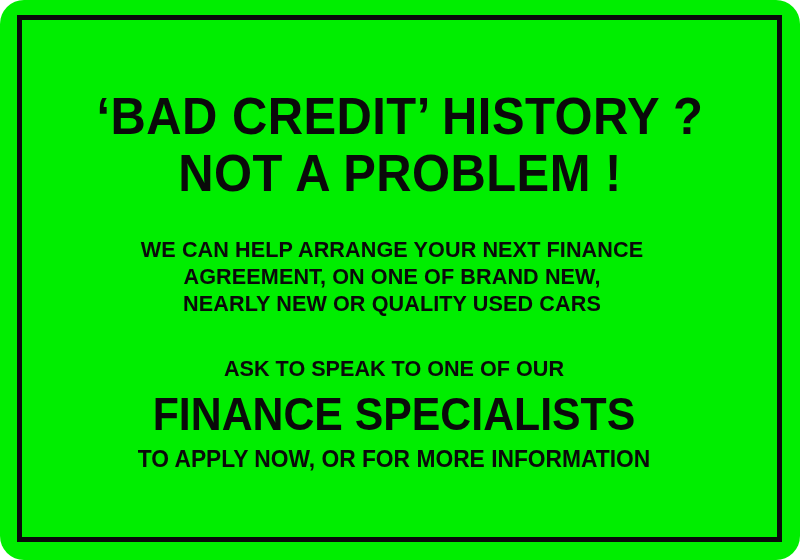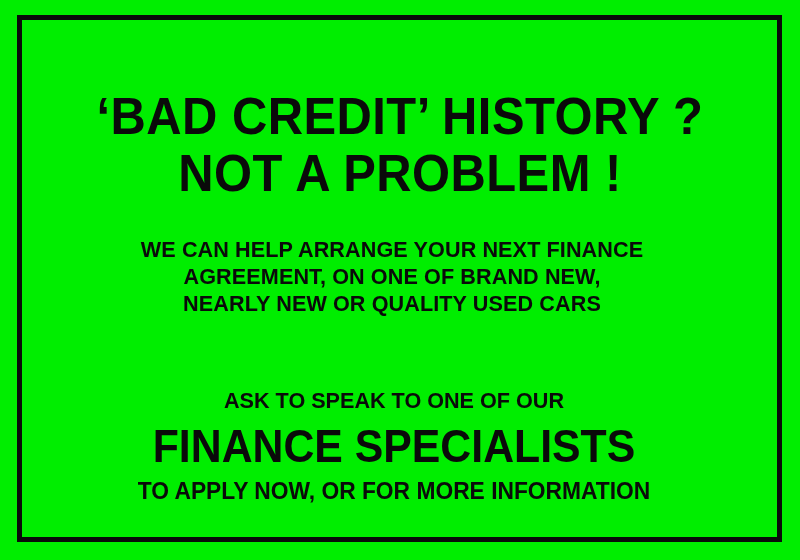--- a/index.html
+++ b/index.html
@@ -12,20 +12,21 @@
     overflow: hidden;
     font-family: "Liberation Sans", sans-serif;
   }
 
   #poster {
     position: relative;
     width: 800px;
     height: 560px;
     background: #00ee00;
     box-sizing: border-box;
+    border-radius: 24px;
   }
 
   
   #poster-frame {
     position: absolute;
     left: 17px;
     top: 15px;
     width: 765px;
     height: 527px;
     border: 5px solid #0a0a0a;
@@ -83,21 +84,20 @@
     transform: scaleX(0.96);
     transform-origin: center center;
   }
 
   
   #cta {
     position: absolute;
     left: 40px;
     right: 52px;
     top: 355px;
-    margin-top: 32px;
   }
   .cta-lead {
     font-size: 22.5px;
     line-height: 27px;
     transform: scaleX(0.96);
     transform-origin: center center;
   }
   .cta-main {
     font-size: 46px;
     line-height: 52px;

